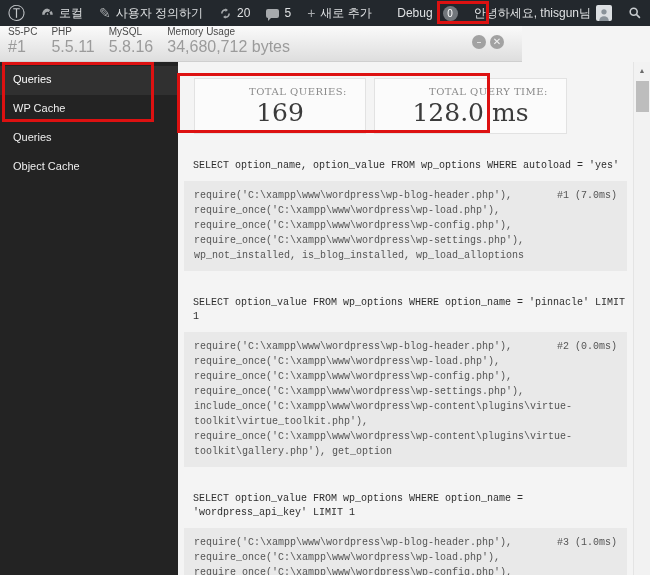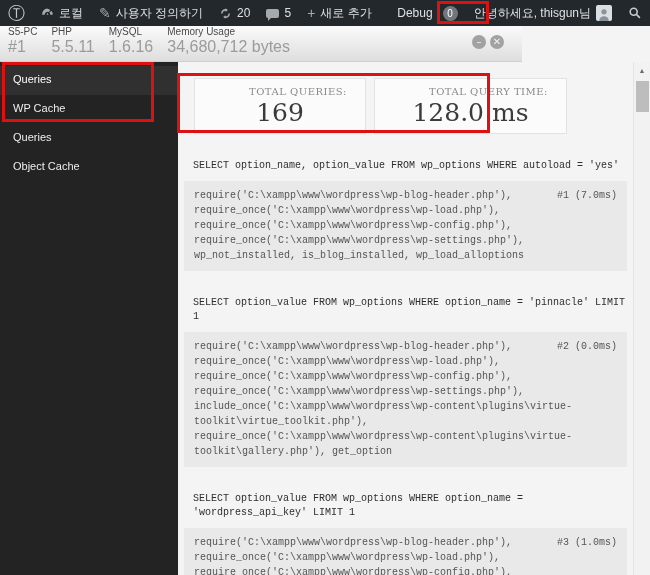--- a/index.html
+++ b/index.html
@@ -160,21 +160,21 @@
       <div class="stat">
         <div class="lbl">S5-PC</div>
         <div class="val">#1</div>
       </div>
       <div class="stat">
         <div class="lbl">PHP</div>
         <div class="val">5.5.11</div>
       </div>
       <div class="stat">
         <div class="lbl">MySQL</div>
-        <div class="val">1.6.16</div>
+        <div class="val">5.8.16</div>
       </div>
       <div class="stat">
         <div class="lbl">Memory Usage</div>
         <div class="val">34,680,712 bytes</div>
       </div>
     </div>
   <div class="win-btns">
     <div class="win-btn">–</div>
     <div class="win-btn">✕</div>
   </div>

